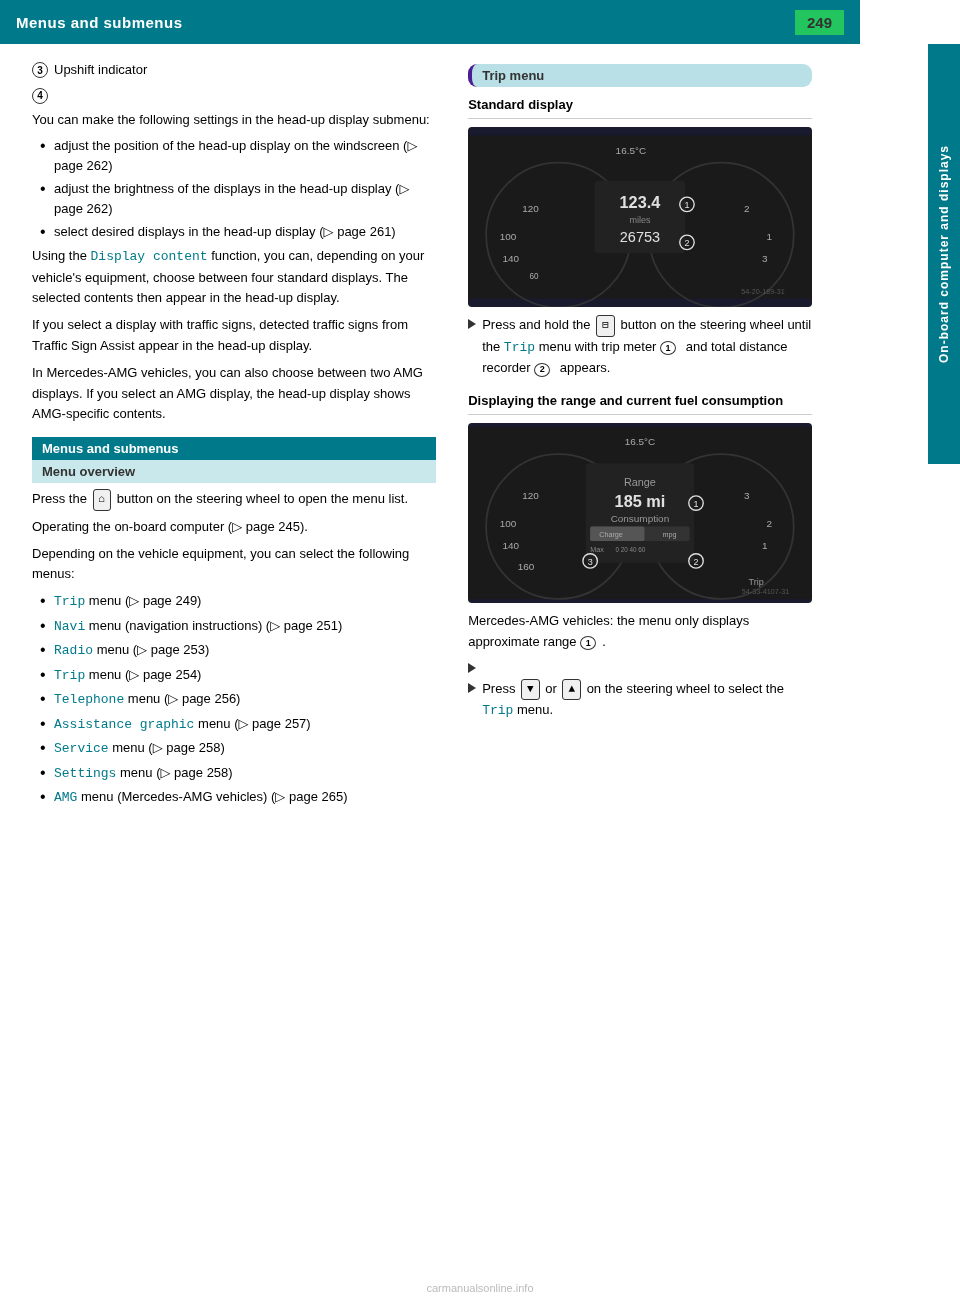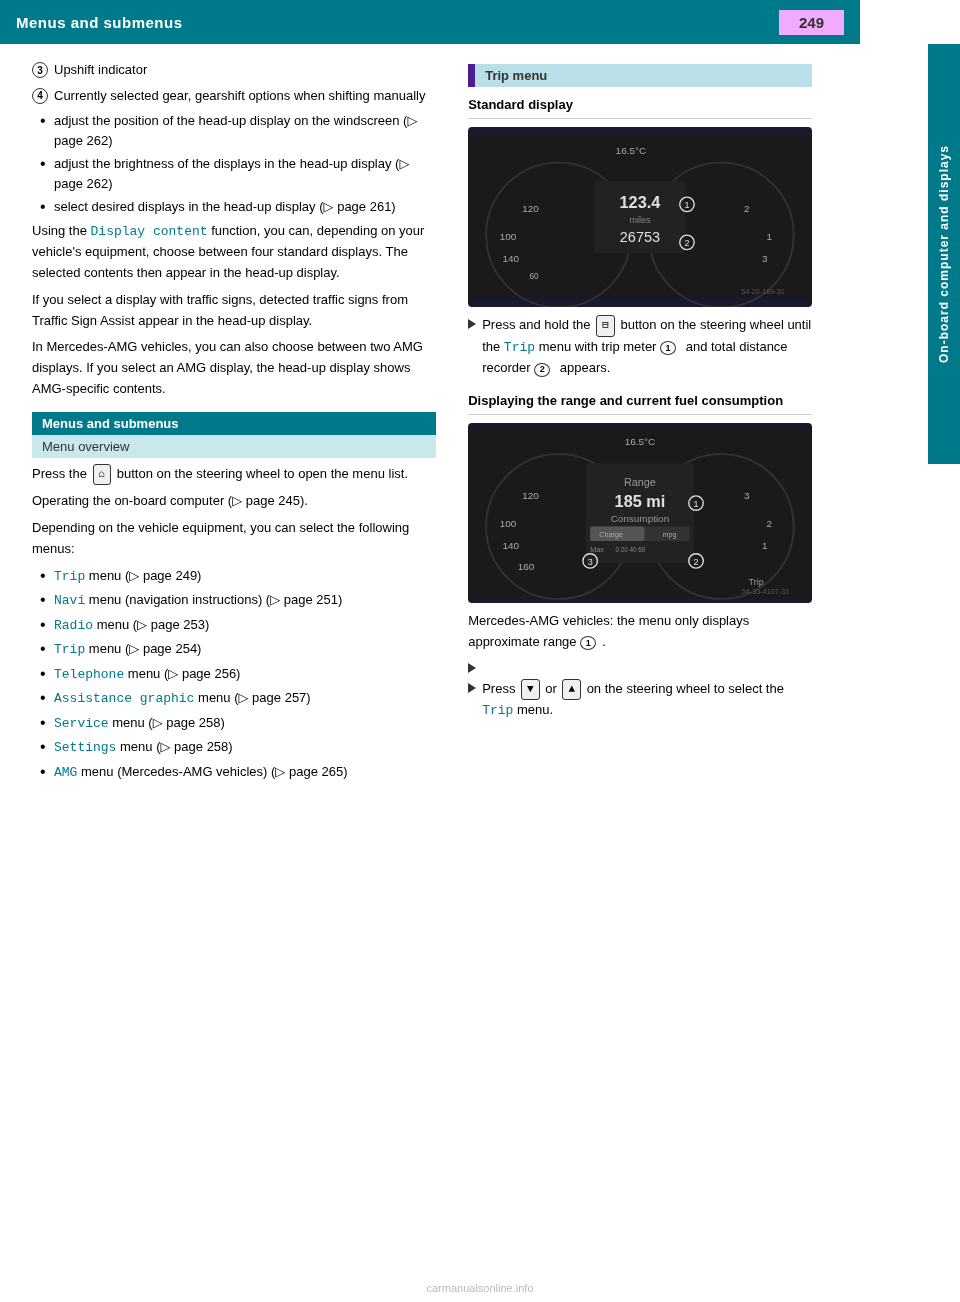--- a/index.html
+++ b/index.html
@@ -129,21 +129,21 @@
       background: #007a8a;
       color: #fff;
       font-weight: bold;
       font-size: 13px;
       padding: 4px 10px;
       margin: 12px 0 0 0;
     }
     .teal-subsection {
       background: #c8e8ec;
       color: #333;
-      font-weight: normal;
+      font-weight: bold;
       font-size: 13px;
       padding: 4px 10px;
       margin: 0 0 6px 0;
     }
     
     .arrow-indicator {
       display: inline-block;
       width: 0;
       height: 0;
       border-top: 5px solid transparent;
@@ -171,21 +171,22 @@
       height: 100%;
     }
     
     .section-title-bar {
       background: #b8e0e6;
       color: #333;
       font-weight: bold;
       font-size: 13px;
       padding: 4px 10px;
       margin: 4px 0 6px 0;
-      border-left: 7px solid #4c1d95;
+      border-left: 4px solid #4c1d95;
+      border-radius: 9px;
     }
     
     .h-rule {
       border: none;
       border-top: 1px solid #ccc;
       margin: 4px 0;
     }
     
     .btn-icon {
       display: inline-flex;
@@ -217,42 +218,42 @@
       font-size: 11px;
     }
   </style>
 </head>
 <body>
 
 <div class="page-container">
 
   <div class="header-bar">
     <span class="header-title">Menus and submenus</span>
-    <div style="background:#f0abfc; padding:4px 20px;">
+    <div style="background:#22c55e; padding:4px 12px;">
       <span style="color:#333; font-weight:bold; font-size:15px;">249</span>
     </div>
   </div>
 
   <div class="side-tab">
     <span class="side-tab-text">On-board computer and displays</span>
   </div>
 
   <div class="main-content">
 
     <div class="left-column">
 
       <div class="numbered-item">
         <span class="circle-num">3</span>
         <span>Upshift indicator</span>
       </div>
       <div class="numbered-item">
         <span class="circle-num">4</span>
-        <span>Currently selected gear, gearshift options when shifting manually</span>
-      </div>
-
+      </div>
+
+      <div class="body-text">You can make the following settings in the head-up display submenu:</div>
 
       <div class="bullet-list">
         <div class="bullet-item">
           <span class="bullet-dot">•</span>
           <span>adjust the position of the head-up display on the windscreen (▷ page 262)</span>
         </div>
         <div class="bullet-item">
           <span class="bullet-dot">•</span>
           <span>adjust the brightness of the displays in the head-up display (▷ page 262)</span>
         </div>

